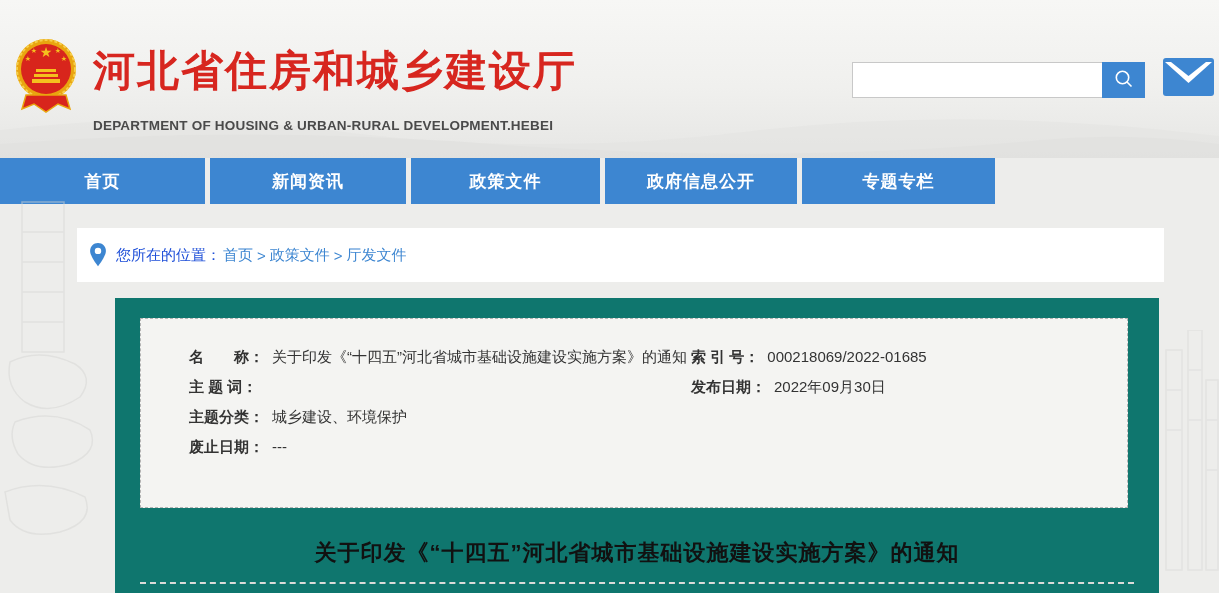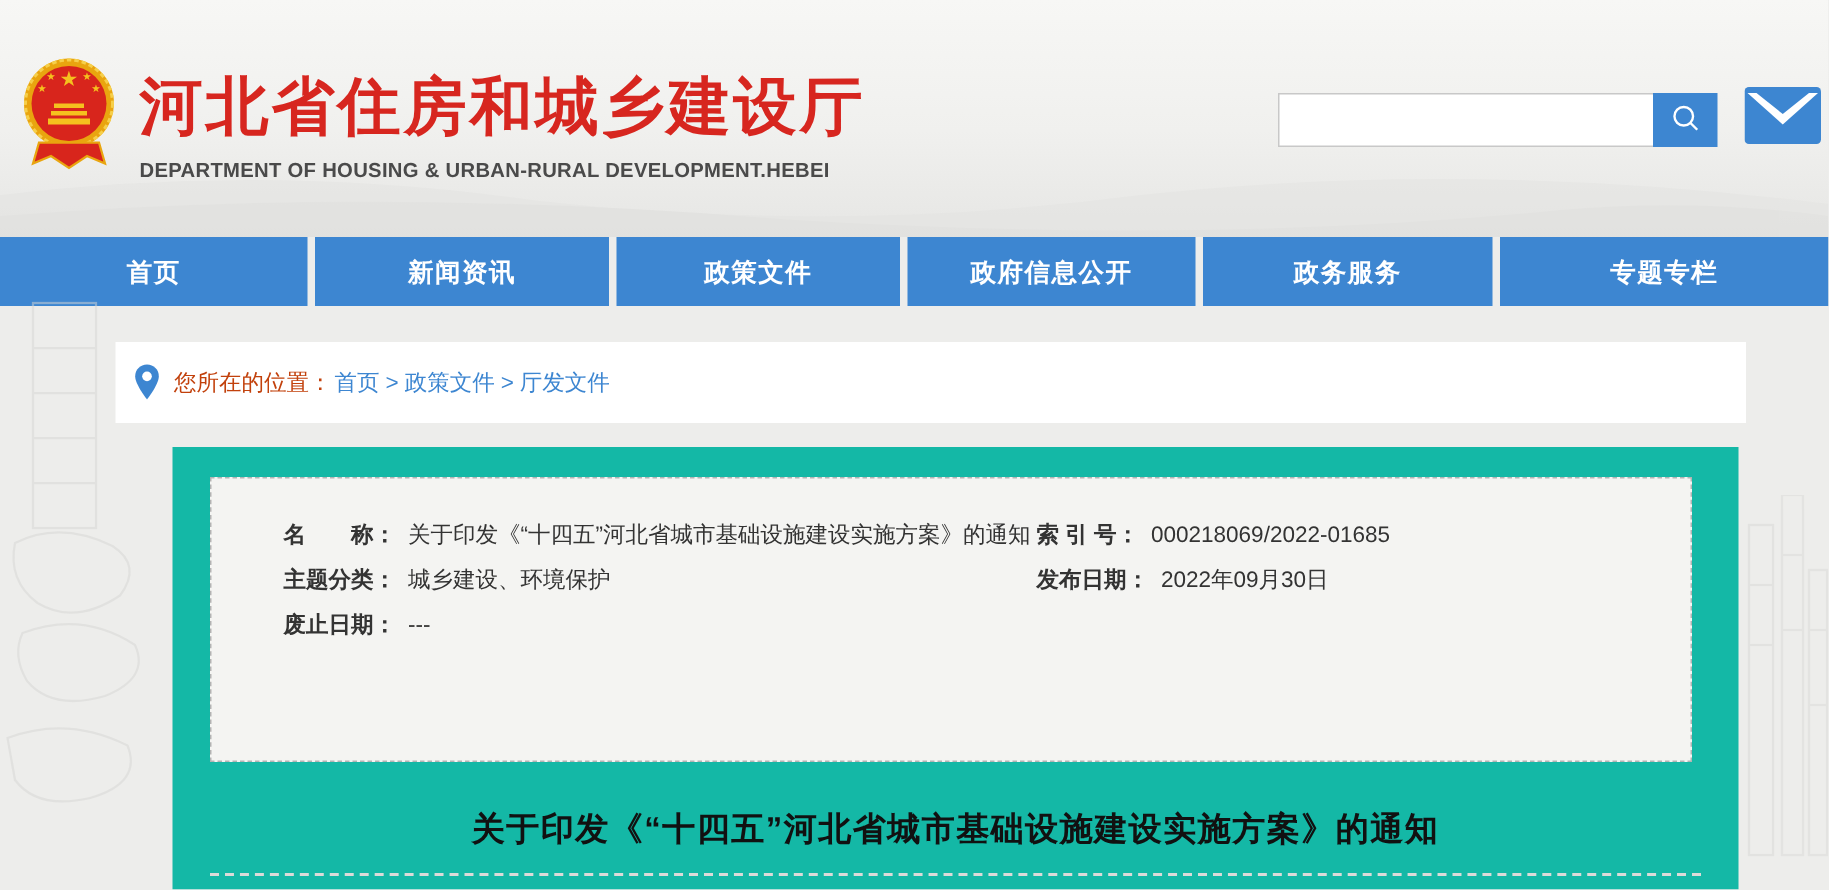--- a/index.html
+++ b/index.html
@@ -16,21 +16,21 @@
     background:linear-gradient(180deg,#f7f7f5 0%,#f0f0ee 55%,#e6e6e4 100%);
   }
   .header-mountains { position:absolute; left:0; bottom:0; width:1219px; height:80px; opacity:.55; }
   .emblem { position:absolute; left:14px; top:33px; width:64px; height:88px; }
   .brand { position:absolute; left:93px; top:48px; }
   .site-title {
     font-size:42px; font-weight:bold; color:#d7261f;
     letter-spacing:2px; line-height:1.1; white-space:nowrap;
   }
   .site-subtitle {
-    margin-top:12px; font-size:13.5px; font-weight:bold; color:#4a4a4a;
+    margin-top:24px; font-size:13.5px; font-weight:bold; color:#4a4a4a;
     letter-spacing:.2px; white-space:nowrap;
   }
   .search-input {
     position:absolute; left:852px; top:62px; width:251px; height:36px;
     border:1px solid #c8c8c8; background:#fff; padding:0 10px;
     font-size:14px; outline:none;
   }
   .search-btn {
     position:absolute; left:1102px; top:62px; width:43px; height:36px;
     background:#3d86d1; border:none; cursor:pointer;
@@ -49,25 +49,25 @@
   .nav-item:nth-child(3){flex:0 0 189px;}
   .nav-item:nth-child(4){flex:0 0 192px;}
   .nav-item:nth-child(5){flex:0 0 193px;}
   .nav-item:nth-child(6){flex:0 0 219px;}
   
   .breadcrumb {
     position:absolute; left:77px; top:228px; width:1087px; height:54px;
     background:#fff; display:flex; align-items:center; font-size:15px;
   }
   .pin-icon { margin-left:12px; margin-right:9px; flex:0 0 auto; }
-  .crumb-prefix { color:#c2410c; }
+  .crumb-prefix { color:#1d4ed8; }
   .crumb-link { color:#3d86d1; text-decoration:none; cursor:pointer; margin:0 2px; }
   .crumb-sep { color:#3d86d1; margin:0 2px; }
   
-  .card { position:absolute; left:115px; top:298px; width:1044px; height:295px; background:#14b8a6; }
+  .card { position:absolute; left:115px; top:298px; width:1044px; height:295px; background:#0f766e; }
   .meta-box {
     position:absolute; left:25px; top:20px; width:988px; height:190px;
     border:1px dashed #b3b3b3; background:#f4f4f2;
   }
   .meta-col { position:absolute; top:23px; }
   .meta-col.left { left:48px; }
   .meta-col.right { left:550px; }
   .m-row { height:30px; line-height:30px; font-size:15px; white-space:nowrap; }
   .m-label { font-weight:bold; color:#333; }
   .m-value { margin-left:8px; color:#333; }
@@ -122,21 +122,20 @@
     <polygon points="2,4 49,4 25.5,25" fill="#ffffff"></polygon>
     <polygon points="8,4 43,4 25.5,18" fill="#3d86d1"></polygon>
   </svg>
 </div>
 
 <div class="nav">
   <a class="nav-item">首页</a>
   <a class="nav-item">新闻资讯</a>
   <a class="nav-item">政策文件</a>
   <a class="nav-item">政府信息公开</a>
-  <a class="nav-item">政务服务</a>
   <a class="nav-item">专题专栏</a>
 </div>
 
 <div class="breadcrumb">
   <svg class="pin-icon" width="18" height="26" viewBox="0 0 24 34">
     <path d="M12 1 C6 1 1.5 5.5 1.5 11.5 C1.5 19 12 32 12 32 C12 32 22.5 19 22.5 11.5 C22.5 5.5 18 1 12 1 Z" fill="#3d86d1"></path>
     <circle cx="12" cy="11.5" r="4.3" fill="#ffffff"></circle>
   </svg>
   <span class="crumb-prefix">您所在的位置：</span>
   <a class="crumb-link">首页</a>
@@ -144,20 +143,23 @@
   <a class="crumb-link">政策文件</a>
   <span class="crumb-sep">&gt;</span>
   <a class="crumb-link">厅发文件</a>
 </div>
 
 <div class="card">
   <div class="meta-box">
     <div class="meta-col left">
       <div class="m-row">
         <span class="m-label">名　　称：</span><span class="m-value">关于印发《“十四五”河北省城市基础设施建设实施方案》的通知</span>
+      </div>
+      <div class="m-row">
+        <span class="m-label">主 题 词：</span><span class="m-value"></span>
       </div>
       <div class="m-row">
         <span class="m-label">主题分类：</span><span class="m-value">城乡建设、环境保护</span>
       </div>
       <div class="m-row">
         <span class="m-label">废止日期：</span><span class="m-value">---</span>
       </div>
     </div>
     <div class="meta-col right">
       <div class="m-row">

